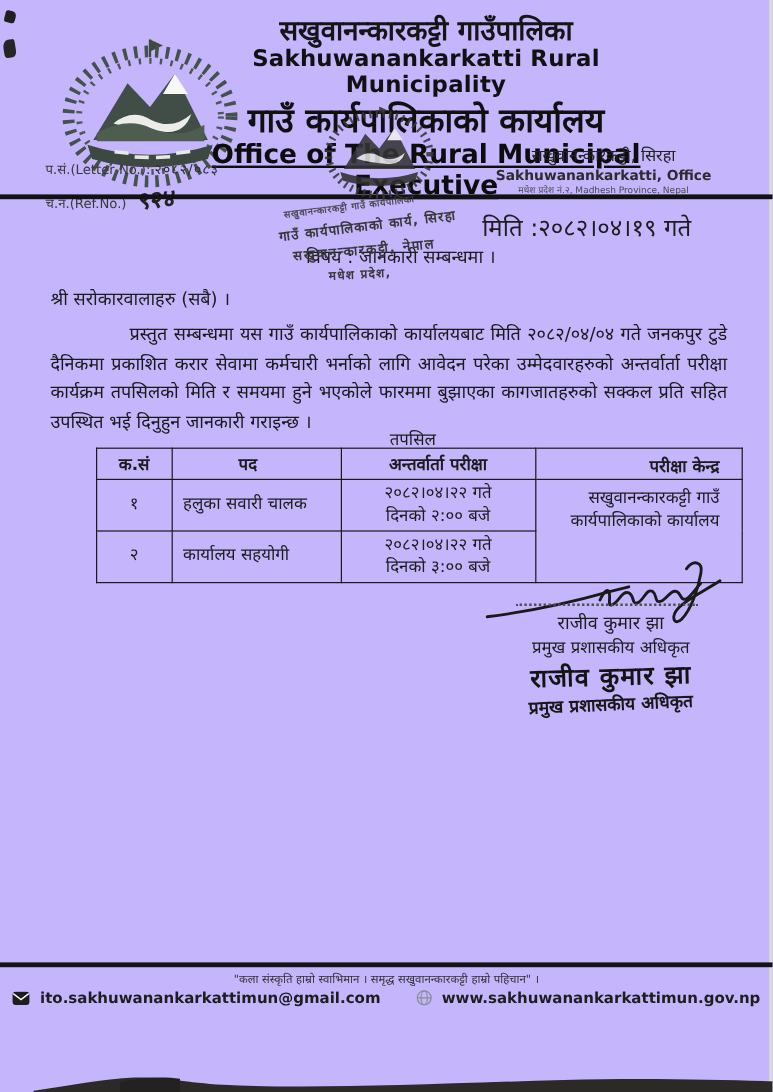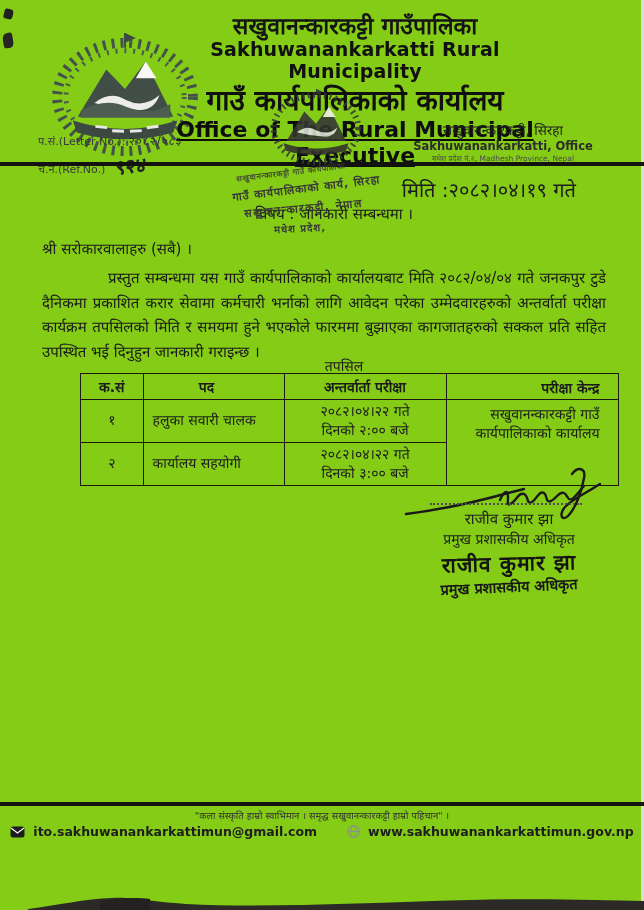--- a/index.html
+++ b/index.html
@@ -1,19 +1,19 @@
 <!DOCTYPE html>
 <html><head>
 <meta charset="utf-8">
 <style>
   * { margin:0; padding:0; box-sizing:border-box; }
   html,body { background:#e8e6e1; }
   #page {
     position:relative; width:644px; height:910px; margin:0 auto;
-    background:#84cc16; overflow:hidden;
+    background:#c4b5fd; overflow:hidden;
     font-family:"DejaVu Sans","Liberation Sans",sans-serif;
     color:#1c1c1c;
   }
   .abs { position:absolute; }
 
   
   .speck1 { left:4px; top:9px; width:9px; height:10px; background:#202020; border-radius:2px 40% 30% 20%; transform:rotate(14deg); }
   .speck2 { left:3px; top:33px; width:10px; height:15px; background:#262626; border-radius:45% 20% 35% 25%; transform:rotate(-9deg); }
   .edge-right { right:0; top:0; width:3px; height:100%; background:#dedbd4; }
   .bottom-shadow { left:0; bottom:0; width:644px; height:16px; }

